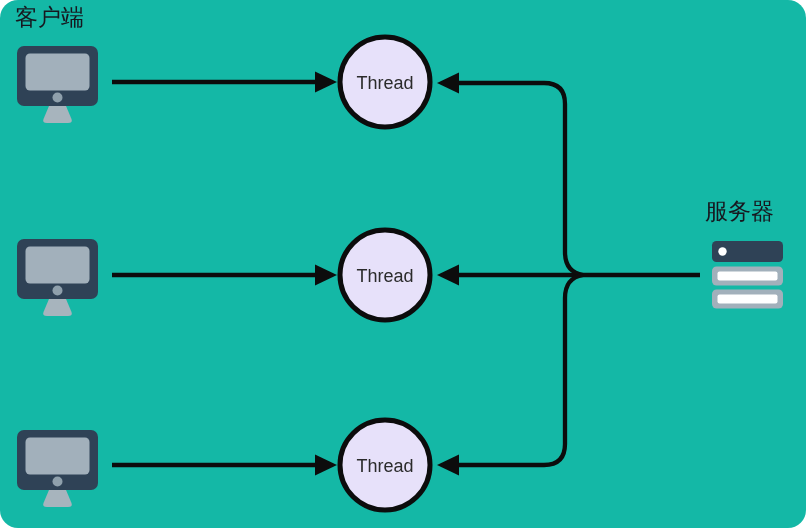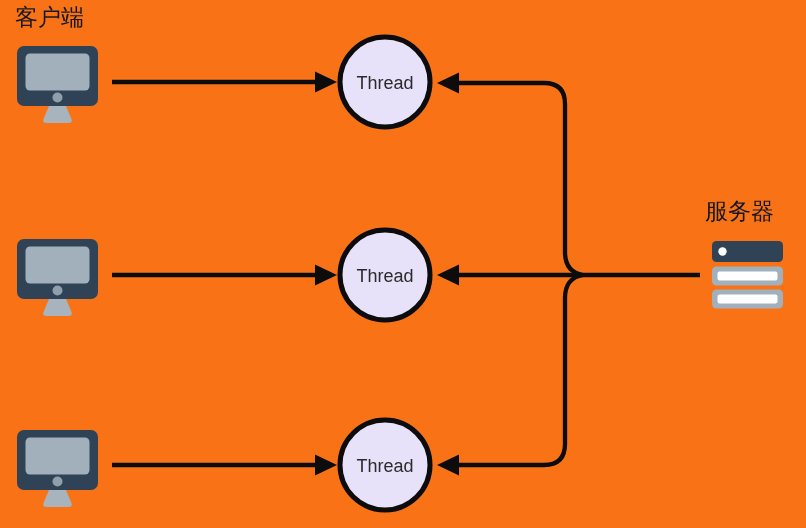--- a/index.html
+++ b/index.html
@@ -1,21 +1,22 @@
 <!DOCTYPE html>
 <html style="--line: #0c0c0c; --text_dark: #17171f; --text_thread: #2b2b2b; --circle_fill: #e7e1fa; --circle_stroke: #0c0c0c; --icon_dark: #2f4256; --icon_screen: #a2b0bb; --icon_stand: #a7b4bd; --icon_dot: #8fa0ac;"><head>
 <meta charset="utf-8">
 <style>
   html,body{margin:0;padding:0;background:#ffffff;}
   .canvas{
     position:relative;
     width:806px;height:528px;
-    background:#f97316;
+    background:#14b8a6;
     font-family:"Liberation Sans","DejaVu Sans",sans-serif;
     overflow:hidden;
+    border-radius:18px;
   }
   svg{display:block;}
   .cjk-label{
     font-family:"Liberation Sans","DejaVu Sans",sans-serif;
     font-size:23px;
     fill:var(--text_dark);
   }
   .thread-label{
     font-family:"Liberation Sans","DejaVu Sans",sans-serif;
     font-size:18px;

